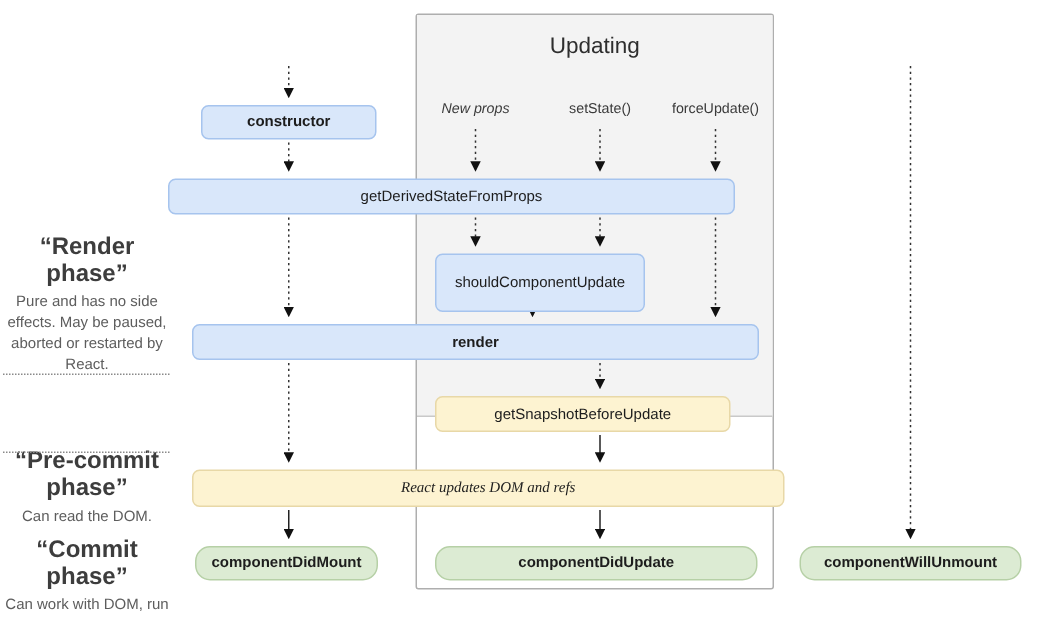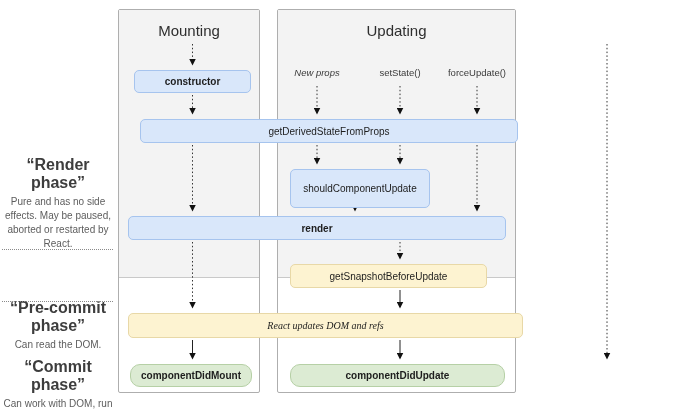--- a/index.html
+++ b/index.html
@@ -49,21 +49,21 @@
     position:absolute;box-sizing:border-box;border-radius:5px;
     display:flex;align-items:center;justify-content:center;
     font-size:10px;color:#1d1d1d;border:1px solid;
   }
   .node-blue{background:#d9e7fa;border-color:#a6c4ee;}
   .node-yellow{background:#fdf3d1;border-color:#e8d8a7;}
   .node-green{background:#dcebd3;border-color:#b6d0a6;border-radius:10px;}
   .bold{font-weight:bold;}
   .italic{font-style:italic;}
   .n-constructor{left:134px;top:70px;width:117px;height:23px;}
-  .n-gdsfp{left:140px;top:119px;width:378px;height:24px;}
+  .n-gdsfp{left:112px;top:119px;width:378px;height:24px;}
   .n-scu{left:290px;top:169px;width:140px;height:39px;}
   .n-render{left:128px;top:216px;width:378px;height:24px;}
   .n-gsbu{left:290px;top:264px;width:197px;height:24px;}
   .n-reactdom{left:128px;top:313px;width:395px;height:25px;font-family:Liberation Serif, serif;}
   .n-cdm{left:130px;top:364px;width:122px;height:23px;}
   .n-cdu{left:290px;top:364px;width:215px;height:23px;}
   .n-cwu{left:533px;top:364px;width:148px;height:23px;}
   
   .arrows{position:absolute;left:0;top:0;width:700px;height:411px;pointer-events:none;}
   .dot{stroke:#333;stroke-width:1;stroke-dasharray:1.5 2.3;marker-end:url(#ah);}
@@ -71,24 +71,20 @@
   .stop-x{
     position:absolute;left:363px;top:196px;width:14px;height:14px;
     color:#c0392b;font-size:11px;font-weight:bold;line-height:14px;text-align:center;
   }
 </style>
 </head>
 <body>
 
 <div class="canvas">
 
-  <div class="panel panel-mounting">
-    <div class="panel-shade"></div>
-    <div class="panel-title">Mounting</div>
-  </div>
   <div class="panel panel-updating">
     <div class="panel-shade"></div>
     <div class="panel-title">Updating</div>
   </div>
 
   <div class="phase phase-1">
     <div class="phase-title">“Render phase”</div>
     <div class="phase-desc">Pure and has no side effects. May be paused, aborted or restarted by React.</div>
   </div>
   <div class="phase-divider divider-1"></div>
@@ -140,14 +136,15 @@
   <div class="stop-x">✘</div>
 
   <div class="node node-blue bold n-constructor">constructor</div>
   <div class="node node-blue n-gdsfp">getDerivedStateFromProps</div>
   <div class="node node-blue n-scu">shouldComponentUpdate</div>
   <div class="node node-blue bold n-render">render</div>
   <div class="node node-yellow n-gsbu">getSnapshotBeforeUpdate</div>
   <div class="node node-yellow italic n-reactdom">React updates DOM and refs</div>
   <div class="node node-green bold n-cdm">componentDidMount</div>
   <div class="node node-green bold n-cdu">componentDidUpdate</div>
+  <div class="node node-green bold n-cwu">componentWillUnmount</div>
 
 </div>
 
 </body></html>

